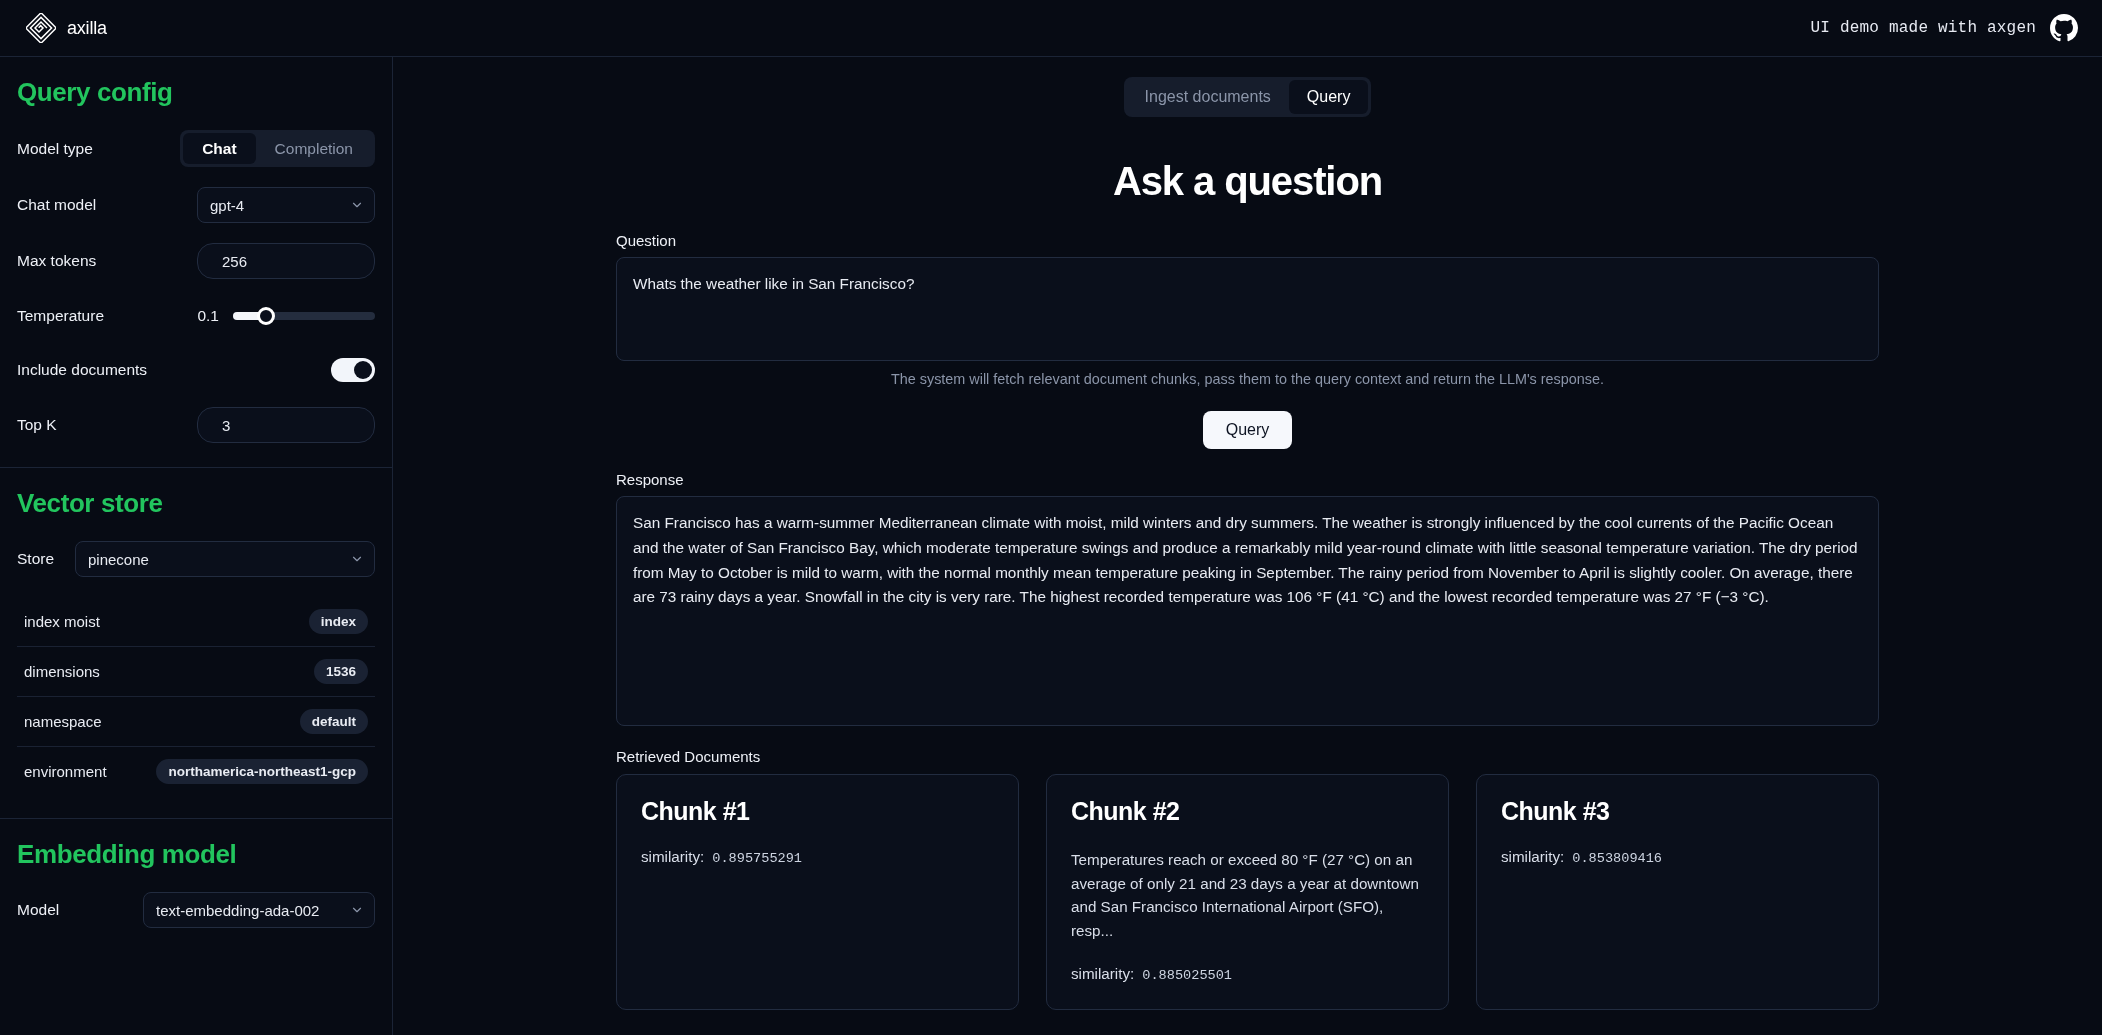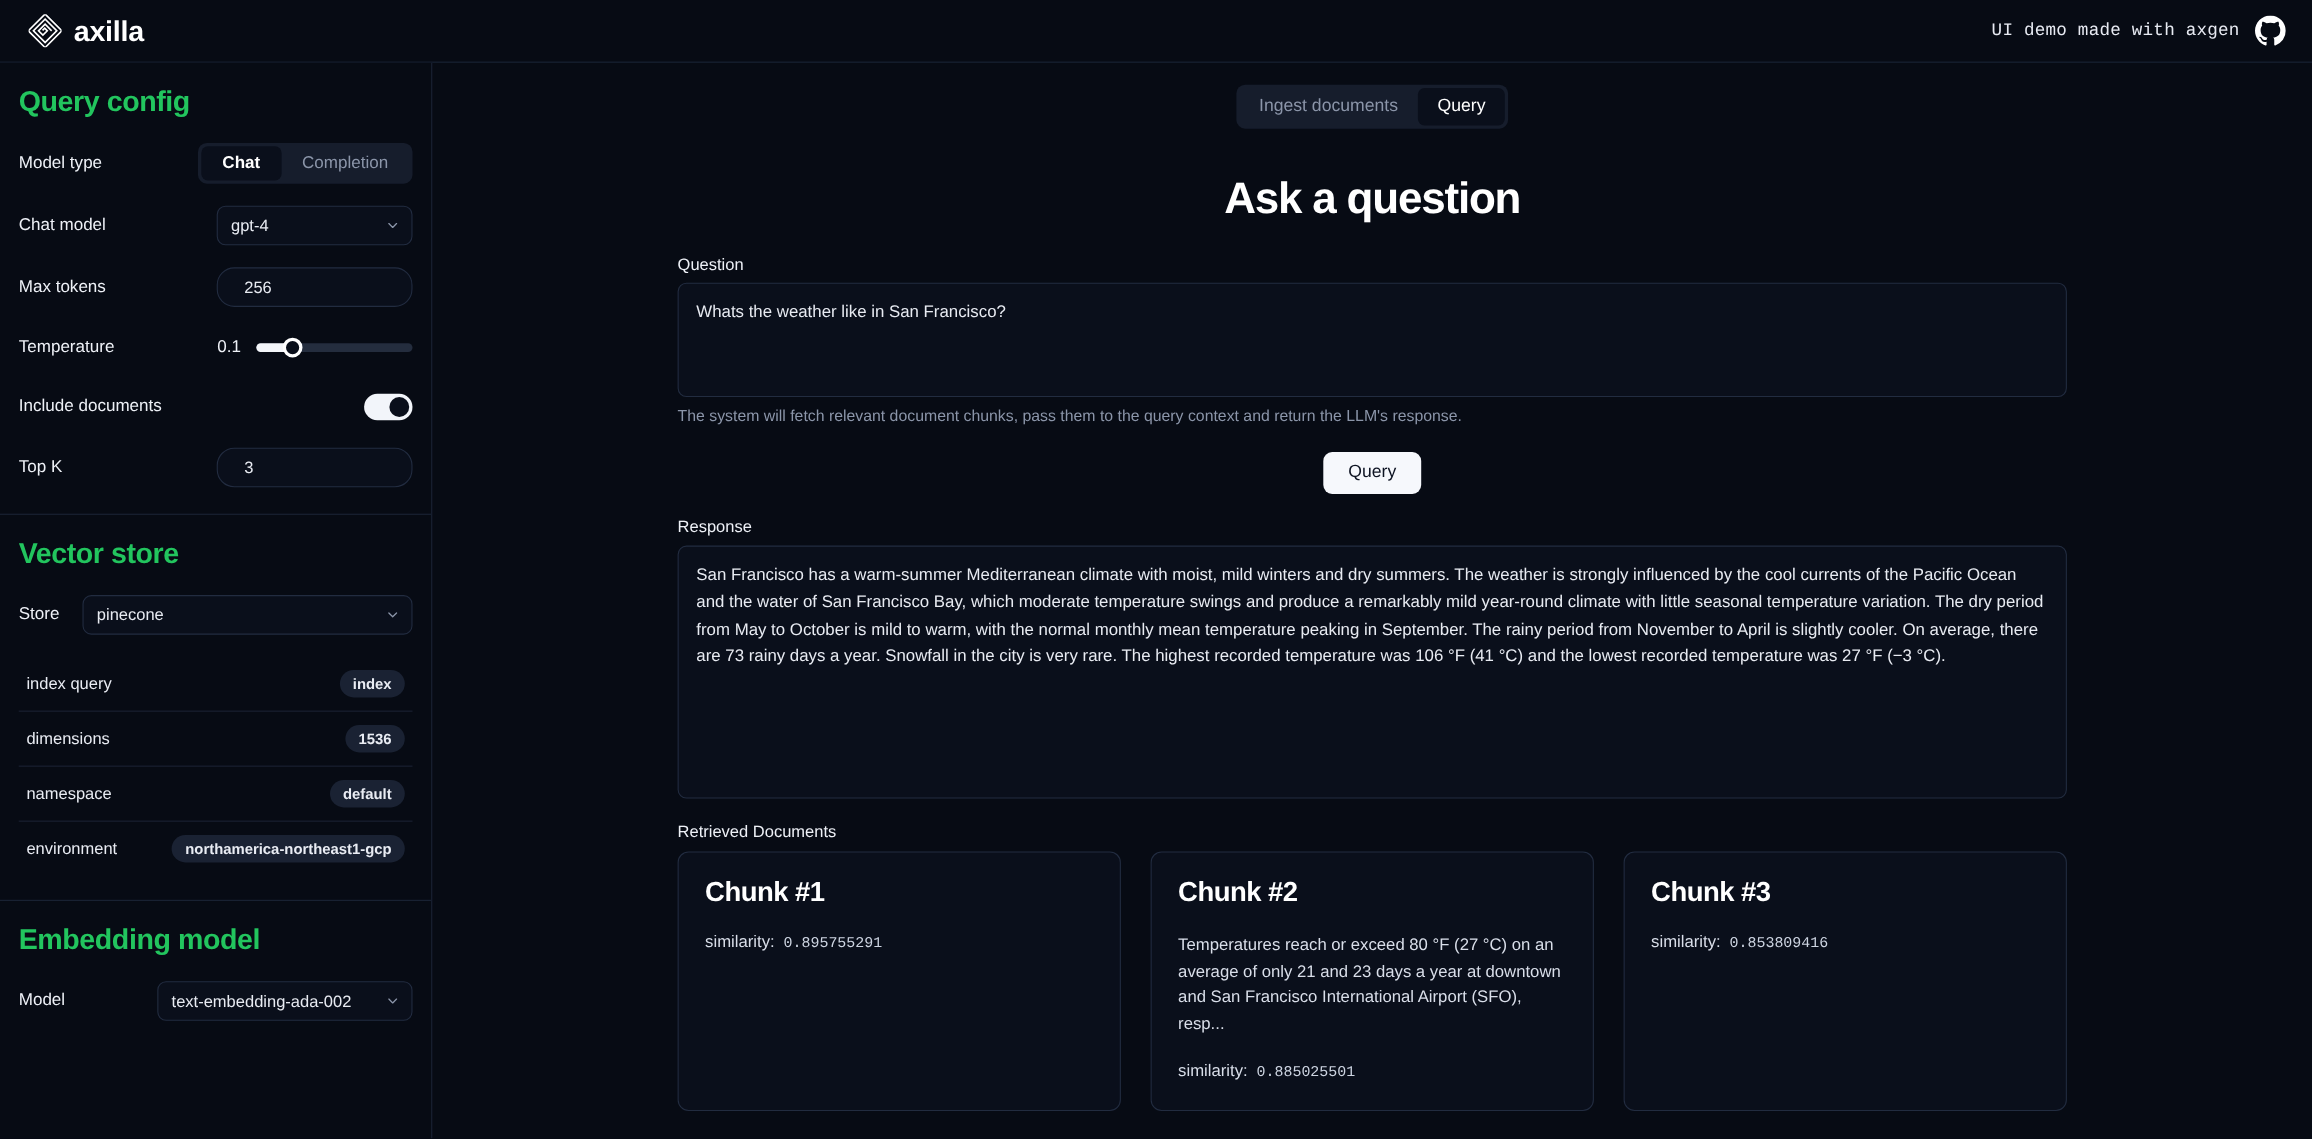--- a/index.html
+++ b/index.html
@@ -17,21 +17,21 @@
     border-bottom: 1px solid #1b2436;
     display: flex;
     align-items: center;
     justify-content: space-between;
     padding: 0 24px 0 26px;
     background: #070b14;
   }
   .brand { display: flex; align-items: center; gap: 11px; }
   .brand-mark { width: 30px; height: 30px; display:block; }
   .brand-name {
-    font-size: 26px; font-weight: 700; letter-spacing: -0.2px; color: #ffffff;
+    font-size: 18px; font-weight: 400; letter-spacing: -0.2px; color: #ffffff;
   }
   .topbar-right { display:flex; align-items:center; gap: 14px; }
   .topbar-note {
     font-family: "Liberation Mono", monospace;
     font-size: 16px; color: #e7eaf2; letter-spacing: 0.2px;
   }
   .gh-icon { width: 28px; height: 28px; display:block; }
 
   
   .shell { display: flex; height: 978px; }
@@ -147,21 +147,21 @@
 
   .textarea {
     width: 100%; background: #0a0f1b; border: 1px solid #222c40;
     border-radius: 8px; color: #e8ebf2; font-size: 15.3px;
     line-height: 1.62; padding: 14px 16px; font-family: inherit;
     outline: none; resize: none; display:block;
   }
   .ta-question { height: 104px; }
   .ta-response { height: 230px; }
   .helper {
-    font-size: 14.4px; color: #8b95a9; margin-top: 10px;
+    font-size: 14.4px; color: #8b95a9; margin-top: 10px; text-align: center;
   }
   .query-btn-wrap { display:flex; justify-content:center; margin: 24px 0 22px 0; }
   .query-btn {
     background: #f6f8fc; color: #0d1322; border: none; border-radius: 8px;
     font-size: 16px; padding: 10px 23px; cursor: pointer; font-family: inherit;
   }
 
   .docs-label { font-size: 15px; color: #eef1f7; margin: 22px 0 9px 0; }
   .chunks { display: flex; gap: 27px; }
   .chunk {
@@ -273,21 +273,21 @@
         <div class="select wide">
           <span class="select-value">pinecone</span>
           <svg class="chev" width="14" height="14" viewBox="0 0 24 24">
             <path d="M6 9l6 6 6-6" fill="none" stroke="#8b95a9" stroke-width="2" stroke-linecap="round" stroke-linejoin="round"></path>
           </svg>
         </div>
       </div>
 
       <div>
         <div class="kv">
-          <span class="kv-key">index query</span>
+          <span class="kv-key">index moist</span>
           <span class="badge">index</span>
         </div>
         <div class="kv">
           <span class="kv-key">dimensions</span>
           <span class="badge">1536</span>
         </div>
         <div class="kv">
           <span class="kv-key">namespace</span>
           <span class="badge">default</span>
         </div>

